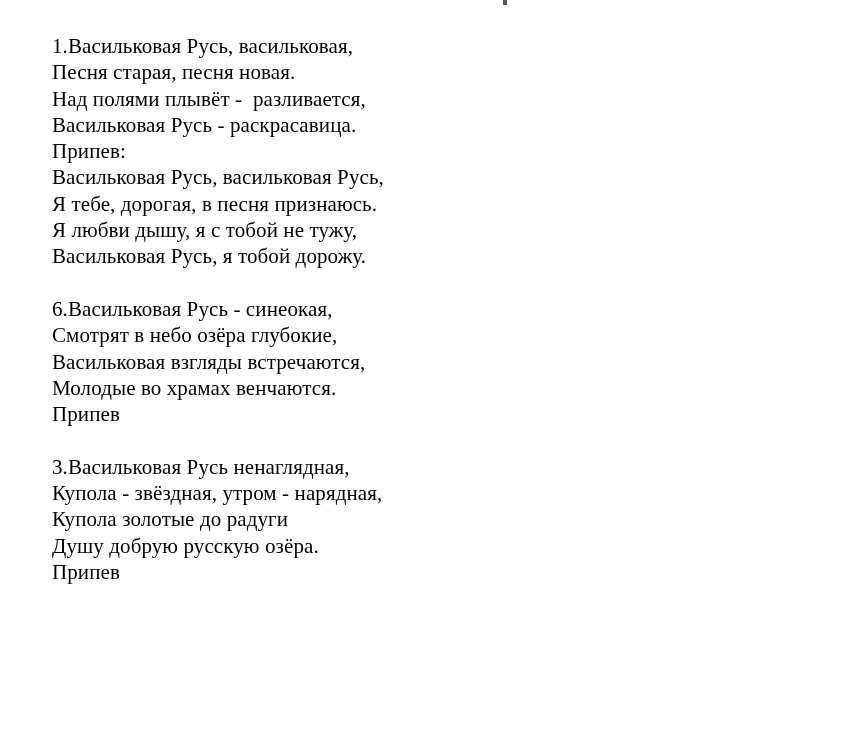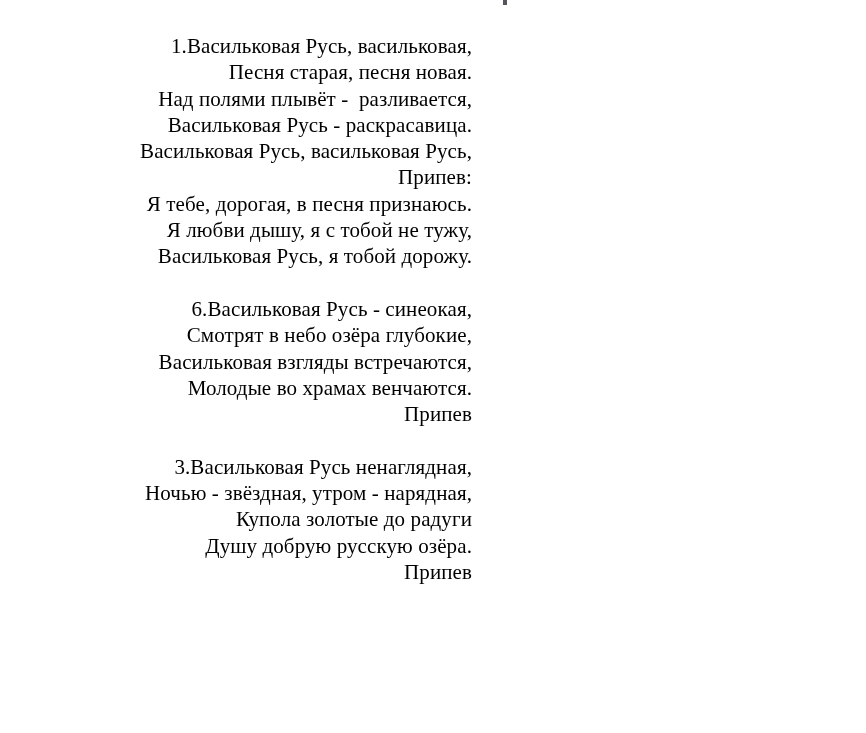--- a/index.html
+++ b/index.html
@@ -14,21 +14,20 @@
     overflow: hidden;
     font-family: "Liberation Serif", serif;
   }
   .page {
     position: absolute;
     left: 0;
     top: 0;
     width: 866px;
     height: 733px;
     background: #ffffff;
-    text-align: right;
   }
   .top-fragment {
     position: absolute;
     left: 503px;
     top: 0;
     width: 4px;
     height: 5px;
     background: #54585c;
   }
   .lyrics {
@@ -55,34 +54,34 @@
 <body>
 
 <div class="page">
   <div class="top-fragment"></div>
   <div class="lyrics">
       <div class="stanza">
         <div class="lyric-line">1.Васильковая Русь, васильковая,</div>
         <div class="lyric-line">Песня старая, песня новая.</div>
         <div class="lyric-line">Над полями плывёт -  разливается,</div>
         <div class="lyric-line">Васильковая Русь - раскрасавица.</div>
+        <div class="lyric-line">Припев:</div>
         <div class="lyric-line">Васильковая Русь, васильковая Русь,</div>
-        <div class="lyric-line">Припев:</div>
         <div class="lyric-line">Я тебе, дорогая, в песня признаюсь.</div>
         <div class="lyric-line">Я любви дышу, я с тобой не тужу,</div>
         <div class="lyric-line">Васильковая Русь, я тобой дорожу.</div>
       </div>
       <div class="stanza">
         <div class="lyric-line">6.Васильковая Русь - синеокая,</div>
         <div class="lyric-line">Смотрят в небо озёра глубокие,</div>
         <div class="lyric-line">Васильковая взгляды встречаются,</div>
         <div class="lyric-line">Молодые во храмах венчаются.</div>
         <div class="lyric-line">Припев</div>
       </div>
       <div class="stanza">
         <div class="lyric-line">3.Васильковая Русь ненаглядная,</div>
-        <div class="lyric-line">Ночью - звёздная, утром - нарядная,</div>
+        <div class="lyric-line">Купола - звёздная, утром - нарядная,</div>
         <div class="lyric-line">Купола золотые до радуги</div>
         <div class="lyric-line">Душу добрую русскую озёра.</div>
         <div class="lyric-line">Припев</div>
       </div>
     </div>
 </div>
 
 </body></html>

